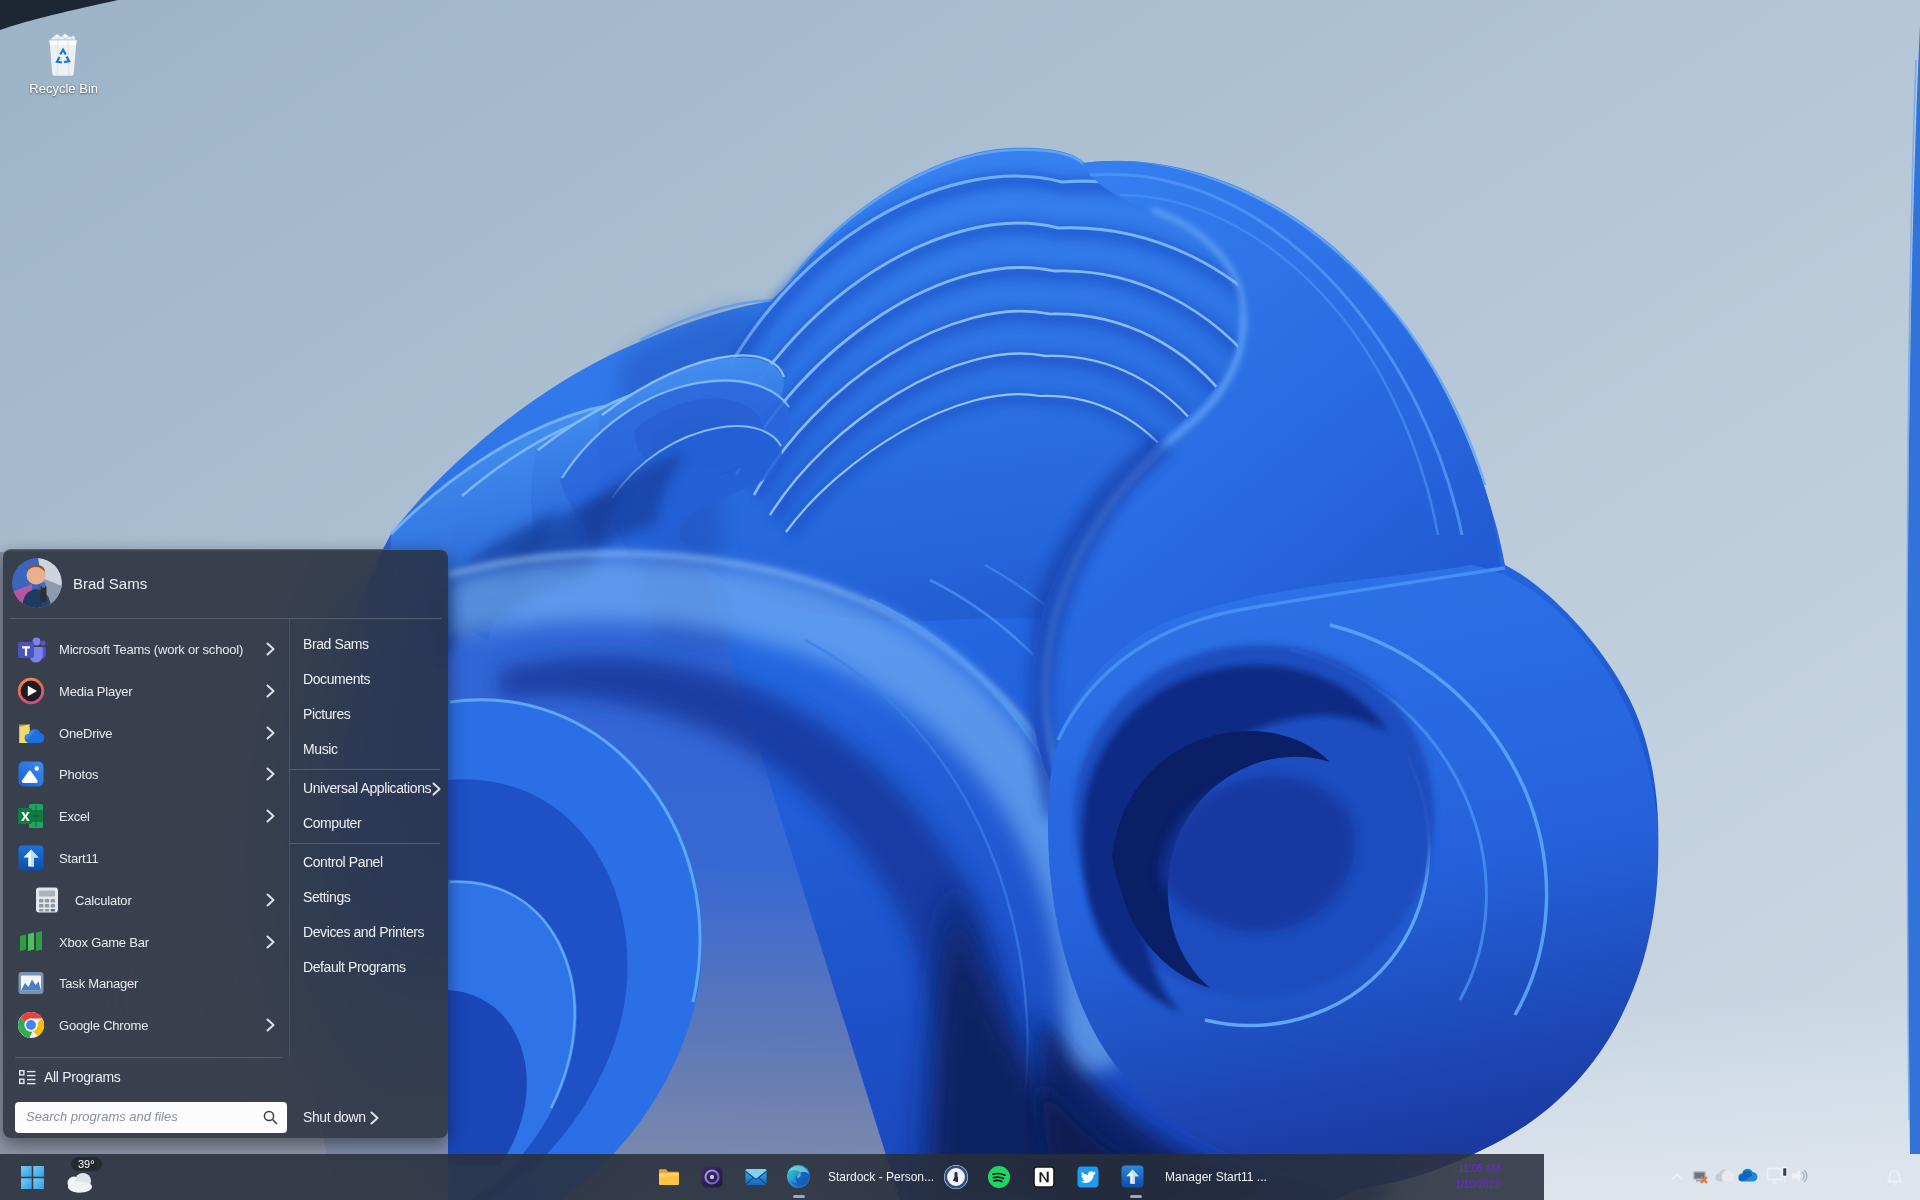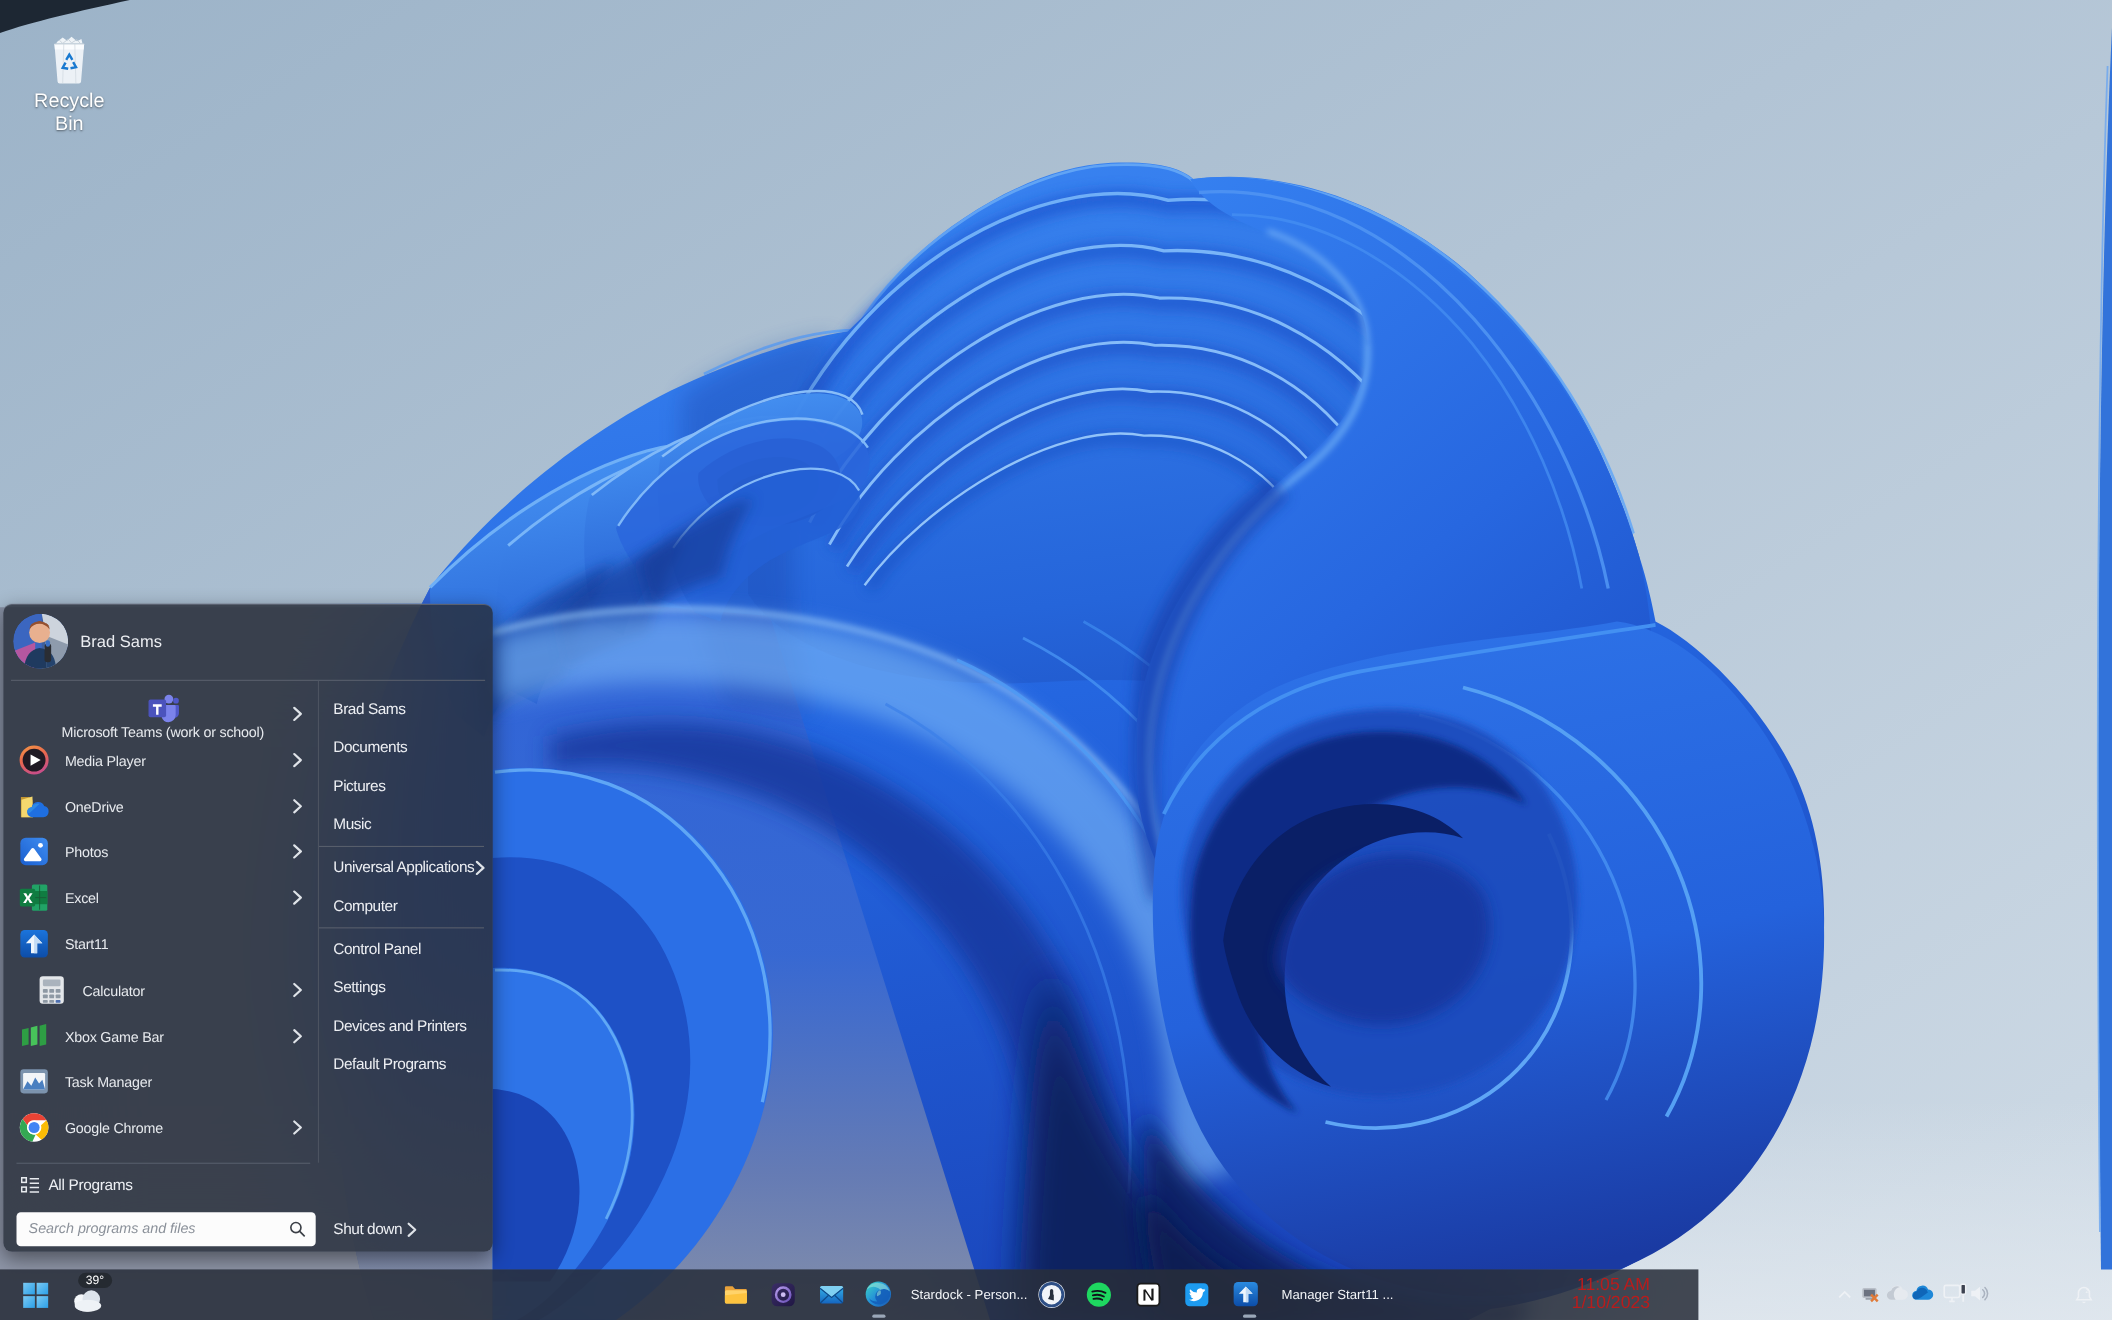--- a/index.html
+++ b/index.html
@@ -1,40 +1,40 @@
 <!DOCTYPE html>
 <html><head>
 <meta charset="utf-8">
 <style>
   * { margin:0; padding:0; box-sizing:border-box; }
   html,body { width:1920px; height:1200px; overflow:hidden; font-family:"Liberation Sans", sans-serif; }
   #stage { position:relative; width:1920px; height:1200px; background:#b3c5d6; }
   #wall { position:absolute; left:0; top:0; }
   
   #bin { position:absolute; left:28px; top:32px; width:70px; text-align:center; }
-  #bin .lbl { color:#fff; font-size:18px; margin-top:3px; text-shadow:0 1px 2px rgba(0,0,0,.55); }
+  #bin .lbl { color:#fff; font-size:13px; margin-top:3px; text-shadow:0 1px 2px rgba(0,0,0,.55);text-align:right; }
   
   #menu { position:absolute; left:3px; top:549px; width:445px; height:589px;
           background:rgba(37,44,55,0.8); backdrop-filter:blur(55px);
           border-radius:8px; border-top:1px solid #5a6170; box-shadow:0 6px 18px rgba(0,0,0,.45); }
   #menu .hdr { position:absolute; left:0; top:0; width:100%; height:68px; }
   #menu .hdr .ava { position:absolute; left:9px; top:8px; width:50px; height:50px; border-radius:50%; overflow:hidden; }
   #menu .hdr .nm { position:absolute; left:70px; top:25px; font-size:15px; color:#eceef2; }
   #menu .hr { position:absolute; left:7px; right:7px; height:1px; background:#575e6b; }
   .mitem { position:absolute; height:42px; display:flex; align-items:center; color:#e7eaee; font-size:13px; letter-spacing:-0.2px; white-space:nowrap; }
   .mitem .ic { width:30px; height:30px; margin-left:13px; margin-right:13px; flex:none; }
   .ritem { position:absolute; left:300px; color:#edeff3; font-size:14px; letter-spacing:-0.4px; white-space:nowrap; }
   #allprog { position:absolute; left:16px; top:519px; color:#edeff3; font-size:14px; letter-spacing:-0.3px; white-space:nowrap; }
   #searchbox { position:absolute; left:12px; top:552px; width:272px; height:31px; background:#fcfcfc; border-radius:4px; }
   #searchbox .ph { position:absolute; left:11px; top:7px; font-style:italic; color:#8a9099; font-size:13px; }
   
   #taskbar { position:absolute; left:0; top:1154px; width:1544px; height:46px;
              background:rgba(40,45,57,0.86); backdrop-filter:blur(60px); }
   .tbtxt { color:#f2f4f7; font-size:12px; margin-left:8px; }
-  .clock { position:absolute; right:44px; top:7px; text-align:right; color:#b91c1c; font-size:16px; line-height:16px; }
+  .clock { position:absolute; right:44px; top:7px; text-align:right; color:#6d28d9; font-size:10px; line-height:16px; }
 </style>
 </head>
 <body>
 <div id="stage">
   <svg id="wall" width="1920" height="1200" viewBox="0 0 1920 1200">
     <defs>
       <linearGradient id="bg" x1="0" y1="0" x2="1" y2="1">
         <stop offset="0" stop-color="#9cb3c8"></stop>
         <stop offset="0.45" stop-color="#b2c4d5"></stop>
         <stop offset="1" stop-color="#cfdbe6"></stop>
@@ -288,21 +288,21 @@
             <path d="M30,33 Q38,36 39,50 L30,50 Z" fill="#24436d"></path>
             <rect x="28.5" y="27" width="6" height="17" rx="2.5" fill="#2a2d33"></rect>
             <rect x="29.5" y="24" width="4" height="6" rx="2" fill="#3a6fc4"></rect>
           </g>
         </svg>
       </div>
       <div class="nm">Brad Sams</div>
     </div>
     <div class="hr" style="top:68px;"></div>
     <div id="leftcol">
-      <div class="mitem" style="left:0; top:78px; width:290px;flex-direction:column;">
+      <div class="mitem" style="left:0; top:78px; width:290px;">
           <span class="ic"><svg width="30" height="30" viewBox="0 0 30 30">
 <circle cx="20.5" cy="7.5" r="4" fill="#7b83eb"></circle>
 <circle cx="27" cy="9" r="2.6" fill="#5059c9"></circle>
 <path d="M24.5,13 h4.2 a1,1 0 0 1 1,1 v6.5 a4.2,4.2 0 0 1 -4.2,4.2 a4.2,4.2 0 0 1 -1.6,-0.32 Z" fill="#5059c9"></path>
 <path d="M14,13 h11.5 a1.2,1.2 0 0 1 1.2,1.2 v7.8 a6.5,6.5 0 0 1 -6.5,6.5 a6.5,6.5 0 0 1 -6.2,-4.5 Z" fill="#7b83eb"></path>
 <rect x="2" y="8" width="16" height="16" rx="1.8" fill="#4b53bc"></rect>
 <path d="M6,12.2 h8 v2.2 h-2.9 v7.4 h-2.2 v-7.4 H6 Z" fill="#ffffff"></path>
 </svg></span>
           <span>Microsoft Teams (work or school)</span>
         </div>

